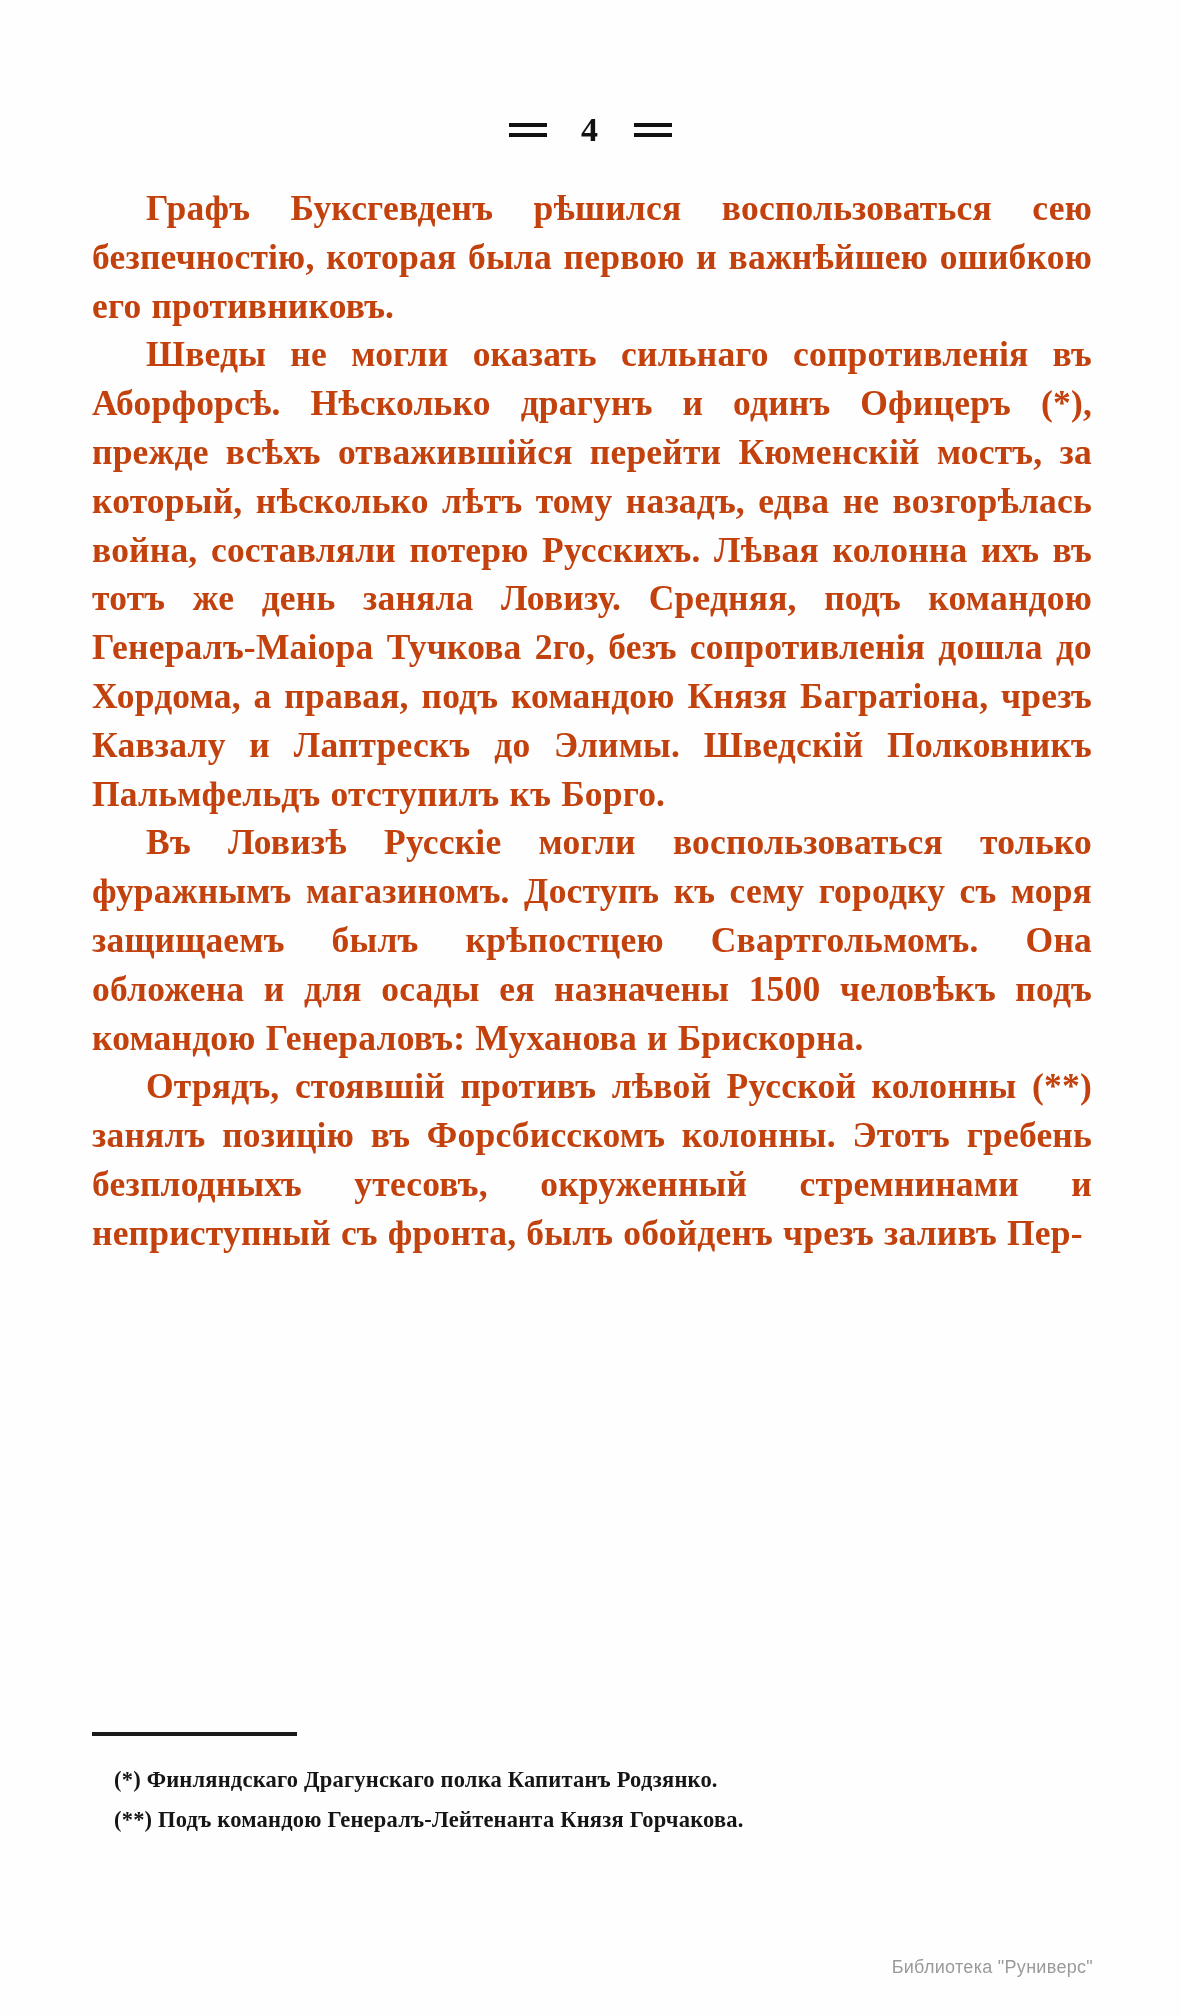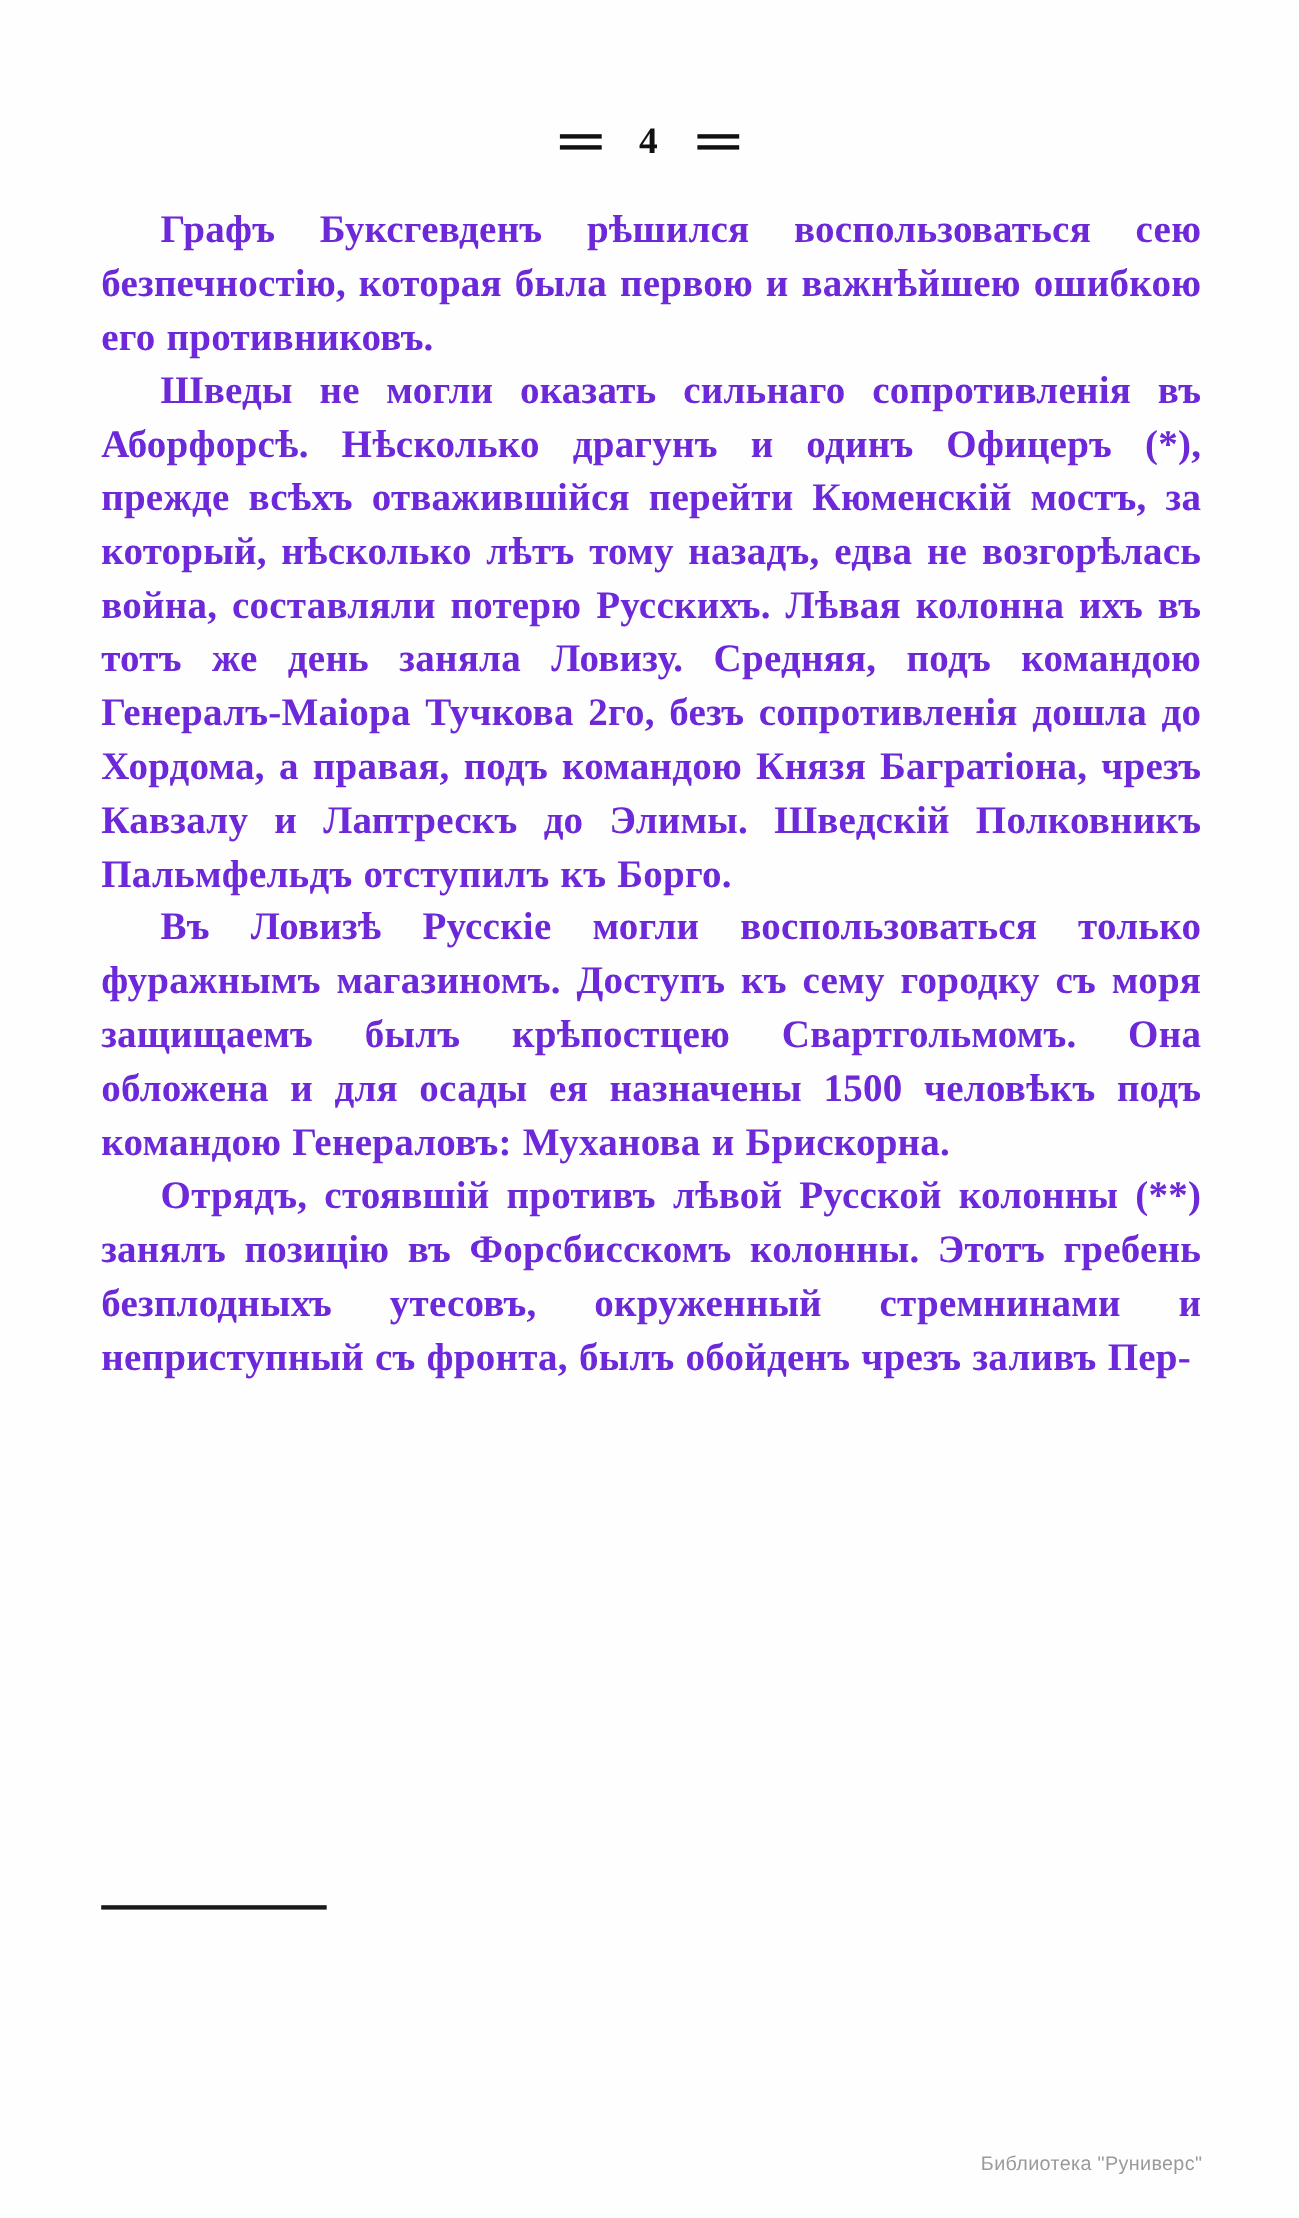--- a/index.html
+++ b/index.html
@@ -67,21 +67,21 @@
   }
   p.para {
     margin: 0 0 0 0;
     text-indent: 54px;
     font-size: 35.5px;
     line-height: 48.8px;
     text-align: justify;
     text-justify: inter-word;
     font-weight: 700;
     letter-spacing: 0.2px;
-    color: #6d28d9;
+    color: #c2410c;
     word-spacing: 1px;
   }
   p.para.first { text-indent: 54px; }
 
   .footnote-rule {
     position: absolute;
     left: 92px;
     top: 1732px;
     width: 205px;
     height: 4px;
@@ -124,16 +124,20 @@
 
   <div class="body-text">
     <p class="para first">Графъ Буксгевденъ рѣшился воспользоваться сею безпечностію, которая была первою и важнѣйшею ошибкою его противниковъ.</p>
     <p class="para">Шведы не могли оказать сильнаго сопротивленія въ Аборфорсѣ. Нѣсколько драгунъ и одинъ Офицеръ (*), прежде всѣхъ отважившійся перейти Кюменскій мостъ, за который, нѣсколько лѣтъ тому назадъ, едва не возгорѣлась война, составляли потерю Русскихъ. Лѣвая колонна ихъ въ тотъ же день заняла Ловизу. Средняя, подъ командою Генералъ-Маіора Тучкова 2го, безъ сопротивленія дошла до Хордома, а правая, подъ командою Князя Багратіона, чрезъ Кавзалу и Лаптрескъ до Элимы. Шведскій Полковникъ Пальмфельдъ отступилъ къ Борго.</p>
     <p class="para">Въ Ловизѣ Русскіе могли воспользоваться только фуражнымъ магазиномъ. Доступъ къ сему городку съ моря защищаемъ былъ крѣпостцею Свартгольмомъ. Она обложена и для осады ея назначены 1500 человѣкъ подъ командою Генераловъ: Муханова и Брискорна.</p>
     <p class="para">Отрядъ, стоявшій противъ лѣвой Русской колонны (**) занялъ позицію въ Форсбисскомъ колонны. Этотъ гребень безплодныхъ утесовъ, окруженный стремнинами и неприступный съ фронта, былъ обойденъ чрезъ заливъ Пер-</p>
   </div>
 
   <div class="footnote-rule"></div>
 
+  <div class="footnotes">
+    <p class="footnote">(*) Финляндскаго Драгунскаго полка Капитанъ Родзянко.</p>
+    <p class="footnote">(**) Подъ командою Генералъ-Лейтенанта Князя Горчакова.</p>
+  </div>
 
   <div class="watermark">Библиотека "Руниверс"</div>
 
 </div>
 
 </body></html>

